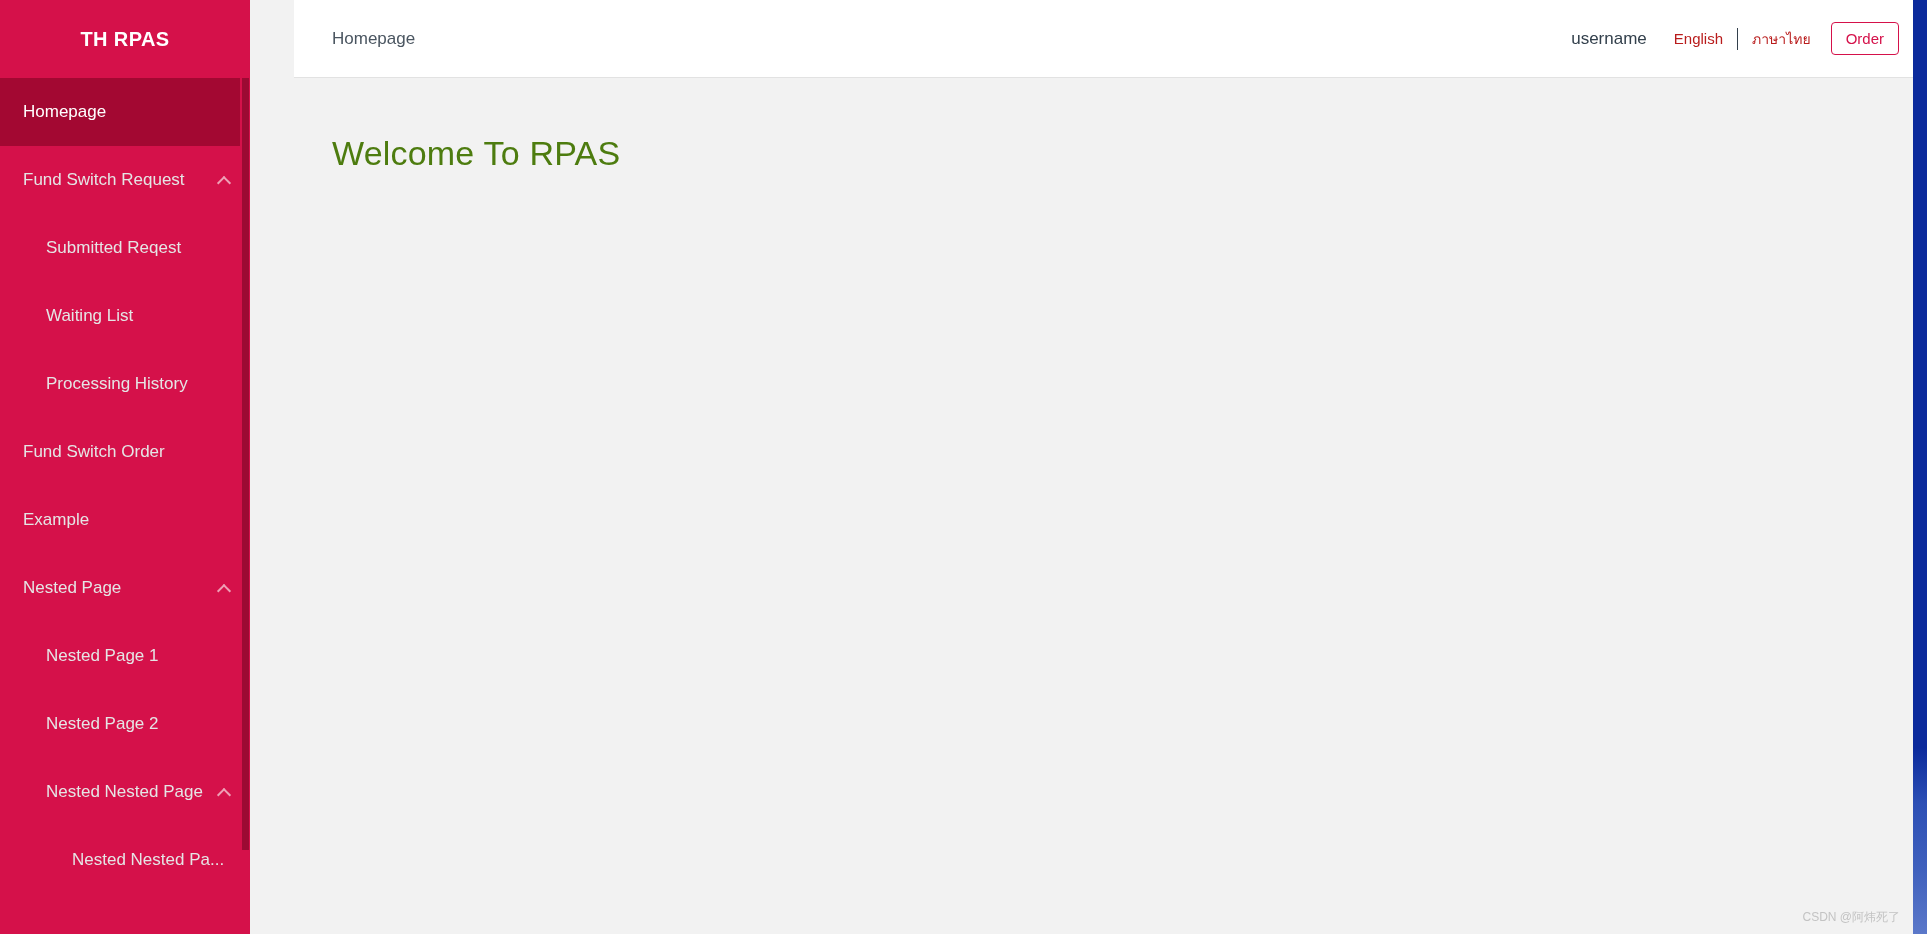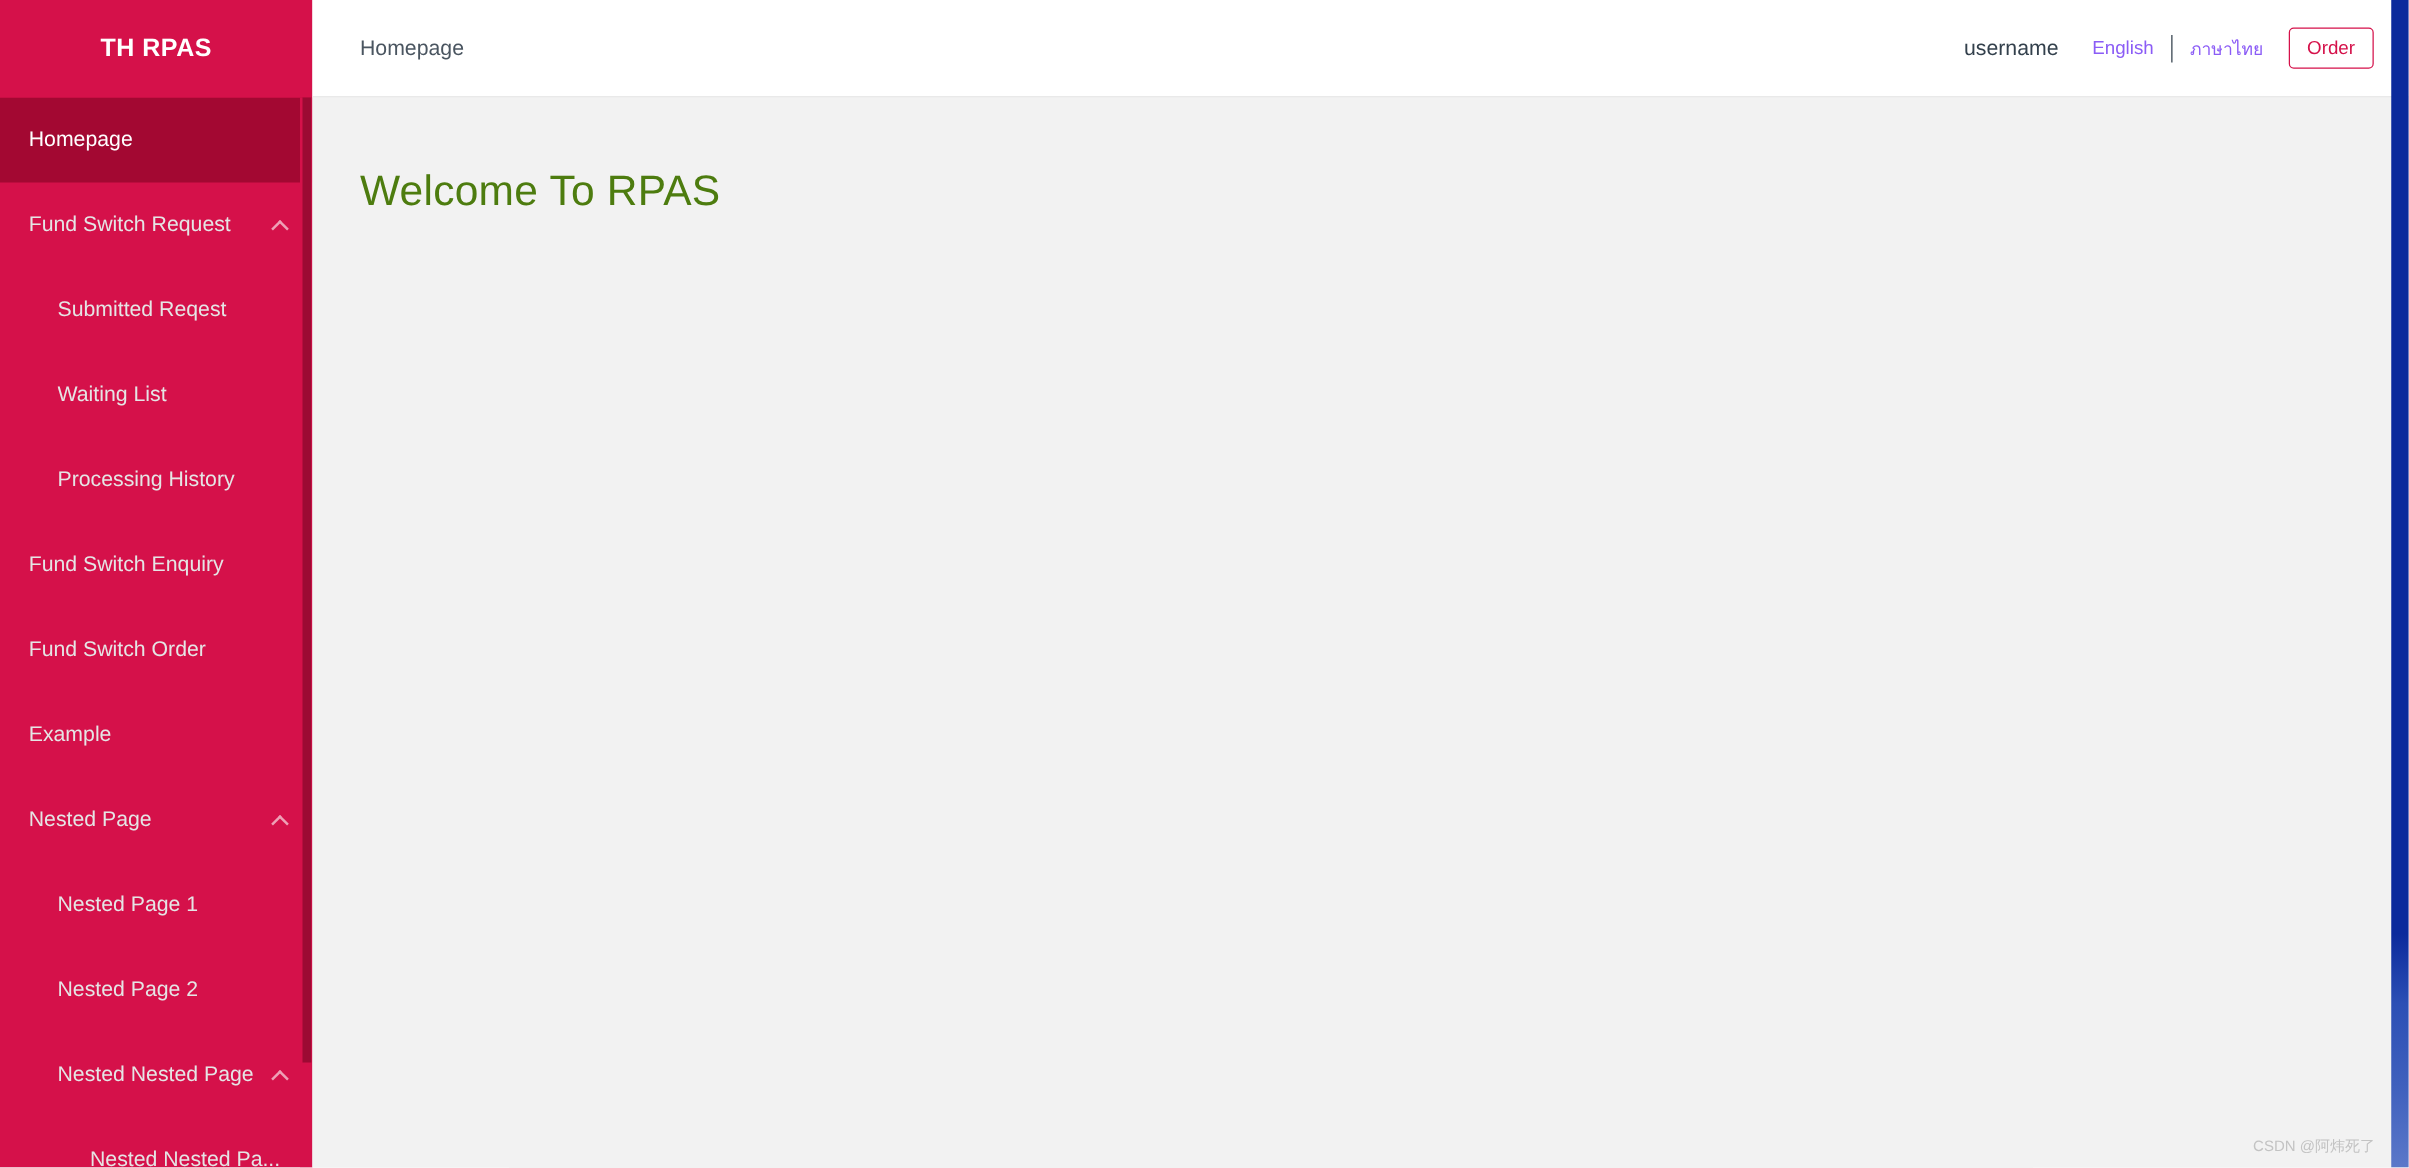--- a/index.html
+++ b/index.html
@@ -11,20 +11,21 @@
     font-family: "Liberation Sans", "DejaVu Sans", sans-serif;
   }
   body { background: #ffffff; }
 
   #app {
     position: relative;
     width: 1927px;
     height: 934px;
     display: flex;
     background: #f2f2f2;
+    gap: 44px;
   }
 
   
   #sidebar {
     position: relative;
     width: 250px;
     height: 934px;
     flex: 0 0 250px;
     background: #d5114a;
     overflow: hidden;
@@ -142,21 +143,21 @@
     display: flex;
     align-items: center;
     gap: 0px;
   }
   #username {
     color: #33404c;
     font-size: 17px;
     margin-right: 27px;
   }
   .lang {
-    color: #8b5cf6;
+    color: #b91c1c;
     font-size: 15px;
     cursor: pointer;
   }
   .lang-divider {
     width: 1px;
     height: 22px;
     background: #33404c;
     margin: 0 14px;
   }
   .lang-th { font-size: 14px; margin-right: 20px; }
@@ -235,23 +236,20 @@
           <li class="menu-item level-2">
             <span class="label">Submitted Reqest</span>
           </li>
           <li class="menu-item level-2">
             <span class="label">Waiting List</span>
           </li>
           <li class="menu-item level-2">
             <span class="label">Processing History</span>
           </li>
           <li class="menu-item level-1">
-            <span class="label">Fund Switch Enquiry</span>
-          </li>
-          <li class="menu-item level-1">
             <span class="label">Fund Switch Order</span>
           </li>
           <li class="menu-item level-1">
             <span class="label">Example</span>
           </li>
           <li class="menu-item level-1">
             <span class="label">Nested Page</span>
             <span class="caret"></span>
           </li>
           <li class="menu-item level-2">

